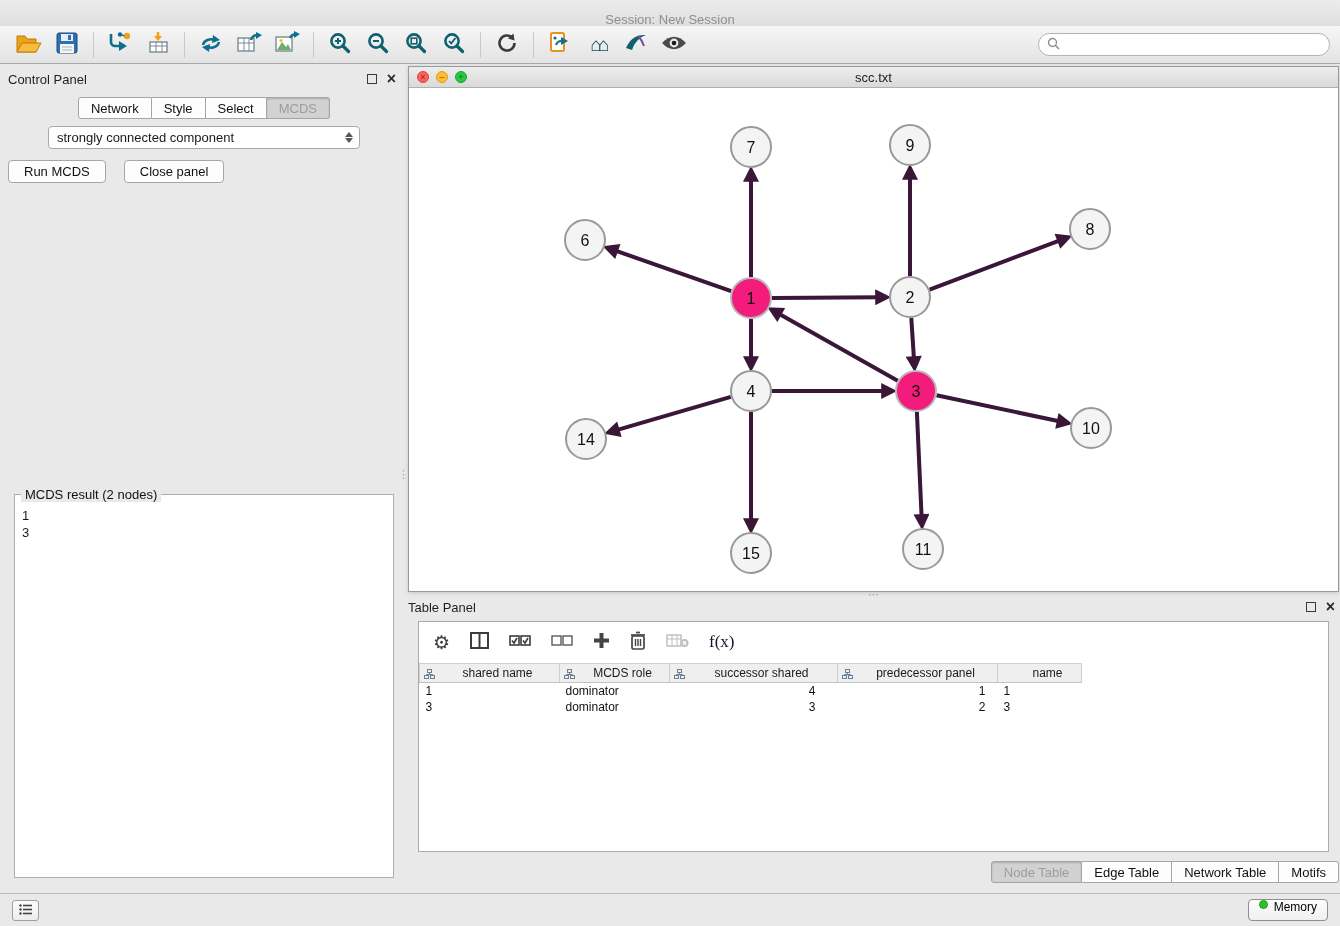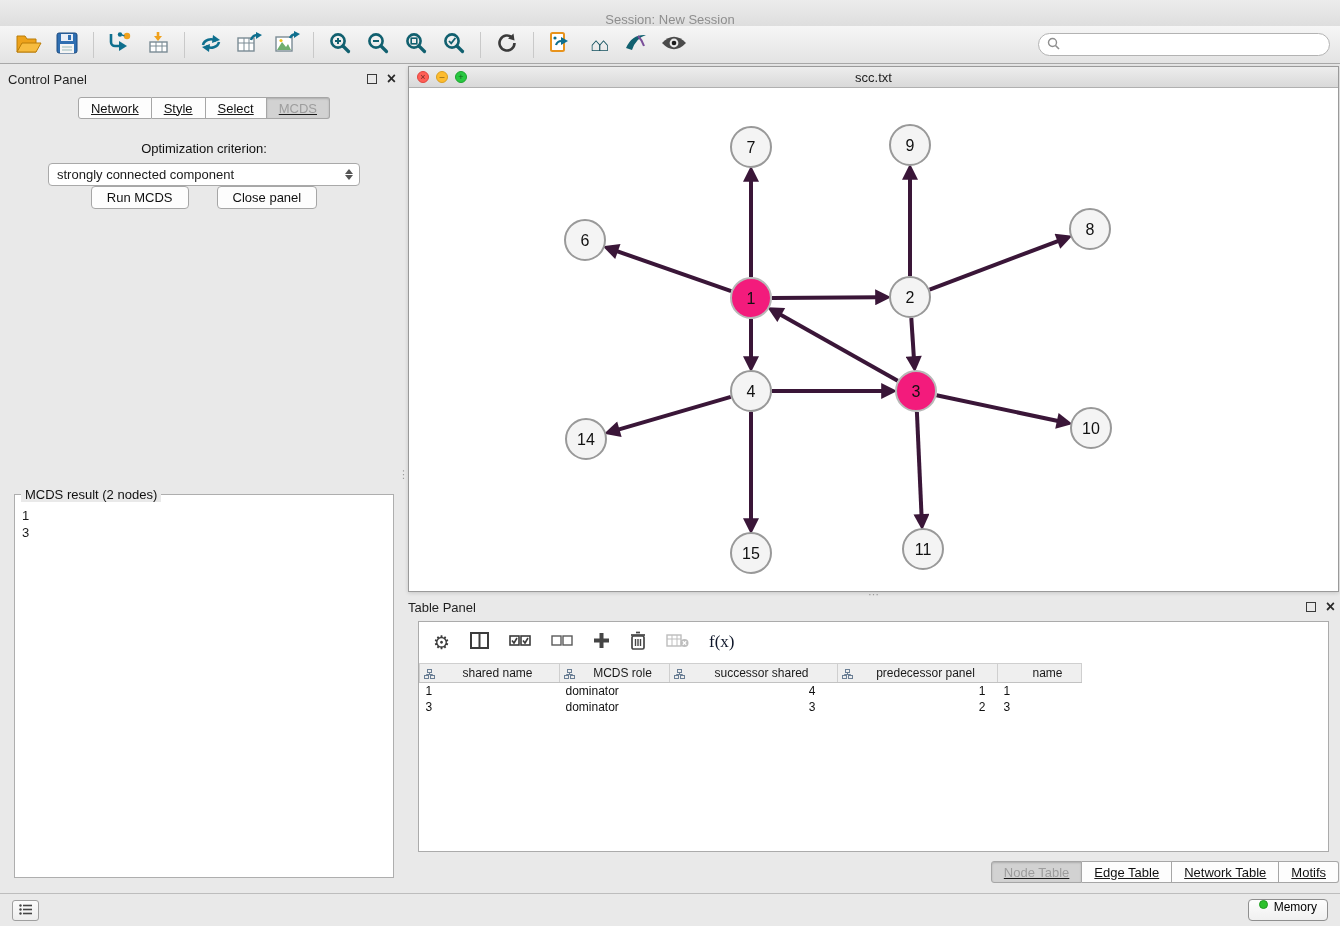--- a/index.html
+++ b/index.html
@@ -38,41 +38,41 @@
     display:flex; align-items:center; padding:0 8px; gap:5px;
   }
   .searchbox input { border:none; outline:none; flex:1; font-size:12px; background:transparent; font-family:"Liberation Sans",sans-serif; }
   
   .control-panel { position:absolute; left:8px; top:68px; width:392px; height:814px; }
   .panel-head { display:flex; align-items:center; height:22px; }
   .panel-title { font-size:13px; color:#1f1f1f; }
   .panel-head .spacer { flex:1; }
   .float-icon { width:10px; height:10px; border:1.5px solid #3a3a3a; display:inline-block; margin-right:10px; cursor:pointer; }
   .close-glyph { font-size:16px; font-weight:bold; color:#2a2a2a; line-height:10px; cursor:pointer; margin-right:4px; }
-  .seg { display:flex; justify-content:center; margin-top:7px;text-decoration:underline; }
+  .seg { display:flex; justify-content:center; margin-top:7px; }
   .seg .tab {
     background:#fdfdfd; border:1px solid #a6a6a6; border-left:none;
     padding:2px 12px; font-size:13px; height:22px; cursor:pointer;
     font-family:"Liberation Sans",sans-serif; color:#111;
   }
   .seg .tab:first-child { border-left:1px solid #a6a6a6; border-radius:3px 0 0 3px; }
   .seg .tab:last-child { border-radius:0 3px 3px 0; }
   .seg .tab.active { background:#d2d2d2; color:#9d9d9d; box-shadow:inset 0 1px 2px rgba(0,0,0,.18); }
   .opt-label { text-align:center; margin-top:22px; font-size:13px; color:#111; }
   .dropdown {
     width:312px; height:23px; margin:7px auto 0; background:#fff;
     border:1px solid #a9a9a9; border-radius:4px;
     display:flex; align-items:center; padding:0 6px 0 8px; font-size:13px; cursor:pointer;
   }
   .dropdown .dd-text { flex:1; }
   .dd-arrows { display:flex; flex-direction:column; gap:1px; align-items:center; }
   .dd-arrows i { width:0; height:0; border-left:4px solid transparent; border-right:4px solid transparent; display:block; }
   .dd-arrows .up { border-bottom:5px solid #555; }
   .dd-arrows .dn { border-top:5px solid #555; }
-  .btn-row { display:flex; justify-content:center; gap:28px; }
+  .btn-row { display:flex; justify-content:flex-start; gap:18px; margin-top:11px; }
   .pushbtn {
     background:#fdfdfd; border:1px solid #a6a6a6; border-radius:4px;
     padding:3px 15px; font-size:13px; height:23px; cursor:pointer;
     font-family:"Liberation Sans",sans-serif; color:#111;
   }
   .result-group {
     position:absolute; left:6px; right:6px; top:426px; bottom:4px;
     border:1px solid #aeaeae; background:#fff;
   }
   .result-legend {
@@ -323,21 +323,20 @@
     <span class="spacer"></span>
     <span class="float-icon"></span>
     <span class="close-glyph">×</span>
   </div>
   <div class="seg">
     <button class="tab">Network</button>
     <button class="tab">Style</button>
     <button class="tab">Select</button>
     <button class="tab active">MCDS</button>
   </div>
-  <div class="opt-label">Optimization criterion:</div>
   <div class="dropdown">
     <span class="dd-text">strongly connected component</span>
     <span class="dd-arrows">
         <i class="up"></i>
         <i class="dn"></i>
       </span>
   </div>
   <div class="btn-row">
     <button class="pushbtn">Run MCDS</button>
     <button class="pushbtn">Close panel</button>

